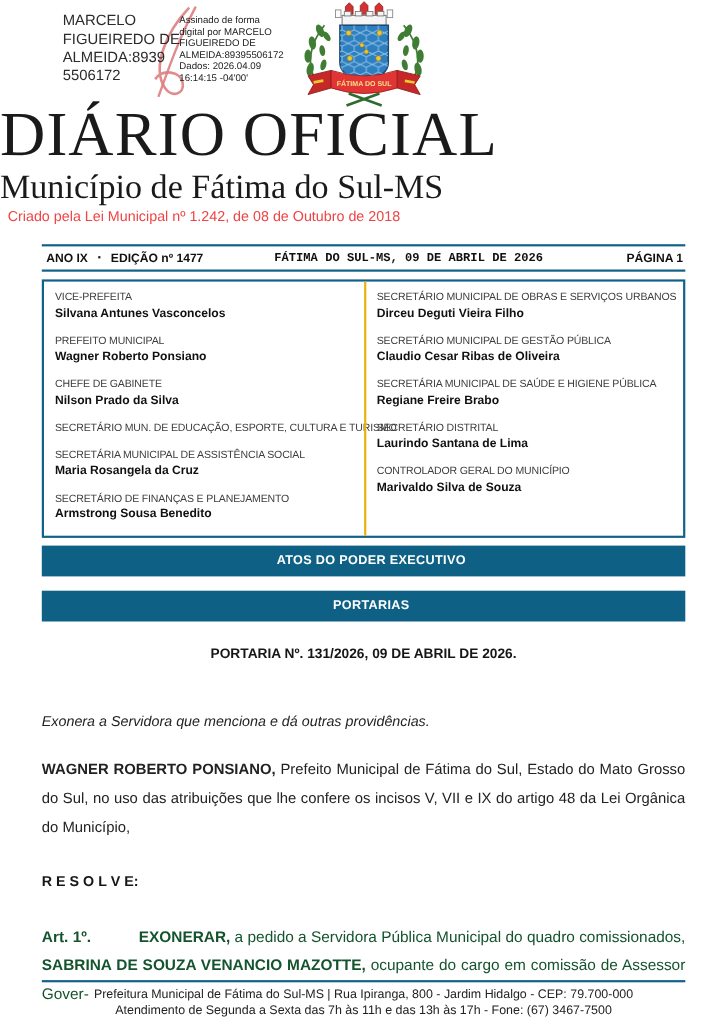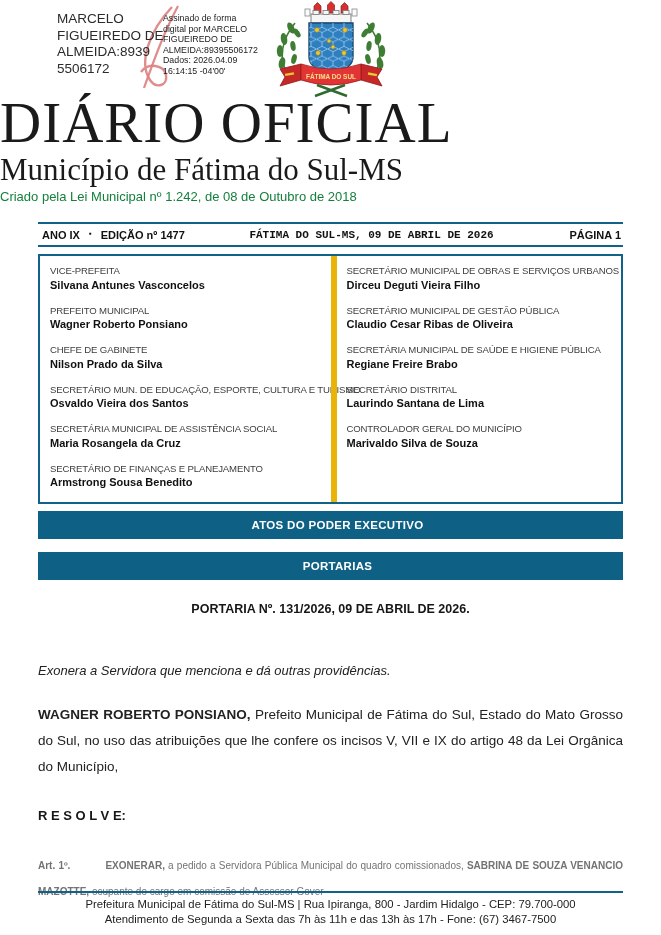--- a/index.html
+++ b/index.html
@@ -20,54 +20,54 @@
   .crest{position:absolute;left:267px;top:1px;z-index:2;}
   
   .masthead{position:absolute;left:0;top:93px;width:661px;text-align:left;z-index:1;}
   .mast-title{
     font-family:"Liberation Serif",serif;font-size:57px;line-height:60px;
     letter-spacing:1px;color:#1a1a1a;font-weight:400;
   }
   .mast-subtitle{
     font-family:"Liberation Serif",serif;font-size:31px;line-height:34px;color:#1a1a1a;
   }
-  .mast-tagline{font-size:13px;line-height:16px;color:#15803d;margin-top:2px;}
+  .mast-tagline{font-size:13px;line-height:16px;color:#ef4444;margin-top:2px;margin-left:7px;}
   
   .content{position:absolute;left:38px;top:222px;width:585px;}
   .metabar{
     display:flex;align-items:center;height:21px;
     border-top:2.5px solid #11628a;border-bottom:2.5px solid #11628a;
     font-size:11px;font-weight:bold;color:#111;
   }
   .metabar .left{display:flex;align-items:center;gap:9px;padding-left:4px;width:170px;}
   .metabar .bullet{font-size:8px;position:relative;top:-1px;}
   .metabar .center{flex:1;text-align:center;font-family:Liberation Mono, monospace;}
   .metabar .right{width:90px;text-align:right;padding-right:2px;}
   
   .officials{
     margin-top:7px;border:2px solid #11628a;display:flex;
   }
   .off-col{width:50%;box-sizing:border-box;padding:9px 6px 0 10px;}
-  .off-col.right{border-left:6px solid #eab308;}
+  .off-col.right{border-left:2px solid #eab308;}
   .official-entry{margin-bottom:13px;}
   .official-role{font-size:9.6px;line-height:11.5px;color:#3d3d3d;white-space:nowrap;letter-spacing:-0.15px;}
   .official-name{font-size:11px;line-height:13px;font-weight:bold;color:#111;margin-top:2px;}
   
   .banner{
     margin-top:7px;height:28px;background:#0e6184;color:#fff;
     display:flex;align-items:center;justify-content:center;
     font-size:11.5px;font-weight:bold;letter-spacing:0.3px;padding-left:14px;
   }
   .banner + .banner{margin-top:13px;}
   
   .doc-heading{margin-top:22px;text-align:center;font-size:12.5px;font-weight:bold;color:#161616;}
   .doc-summary{margin-top:47px;font-size:13px;font-style:italic;color:#222;}
   .doc-para{margin-top:24px;font-size:13.5px;line-height:26px;text-align:justify;color:#222;}
   .doc-resolve{margin-top:28px;font-size:13px;font-weight:bold;color:#161616;}
-  .doc-article{margin-top:30px;font-size:10px;line-height:26px;text-align:justify;color:#737373;}
+  .doc-article{margin-top:30px;font-size:14px;line-height:26px;text-align:justify;color:#14532d;}
   
   .footer{
     position:absolute;left:38px;top:891px;width:585px;
     border-top:2px solid #11628a;padding-top:4px;
     text-align:center;font-size:11.3px;line-height:15px;color:#222;
   }
 </style>
 </head>
 <body>
 
@@ -189,21 +189,20 @@
           <div class="official-entry">
             <div class="official-role">PREFEITO MUNICIPAL</div>
             <div class="official-name">Wagner Roberto Ponsiano</div>
           </div>
           <div class="official-entry">
             <div class="official-role">CHEFE DE GABINETE</div>
             <div class="official-name">Nilson Prado da Silva</div>
           </div>
           <div class="official-entry">
             <div class="official-role">SECRETÁRIO MUN. DE EDUCAÇÃO, ESPORTE, CULTURA E TURISMO</div>
-            <div class="official-name">Osvaldo Vieira dos Santos</div>
           </div>
           <div class="official-entry">
             <div class="official-role">SECRETÁRIA MUNICIPAL DE ASSISTÊNCIA SOCIAL</div>
             <div class="official-name">Maria Rosangela da Cruz</div>
           </div>
           <div class="official-entry">
             <div class="official-role">SECRETÁRIO DE FINANÇAS E PLANEJAMENTO</div>
             <div class="official-name">Armstrong Sousa Benedito</div>
           </div>
         </div>

